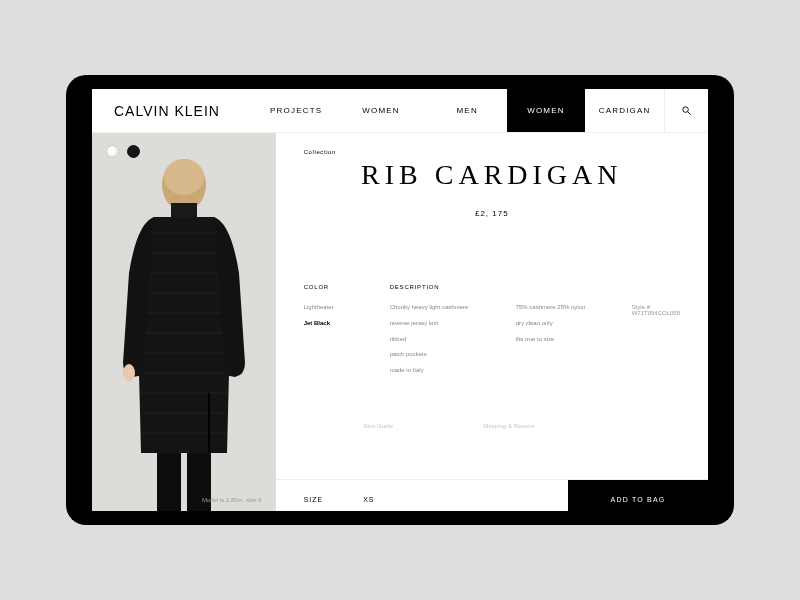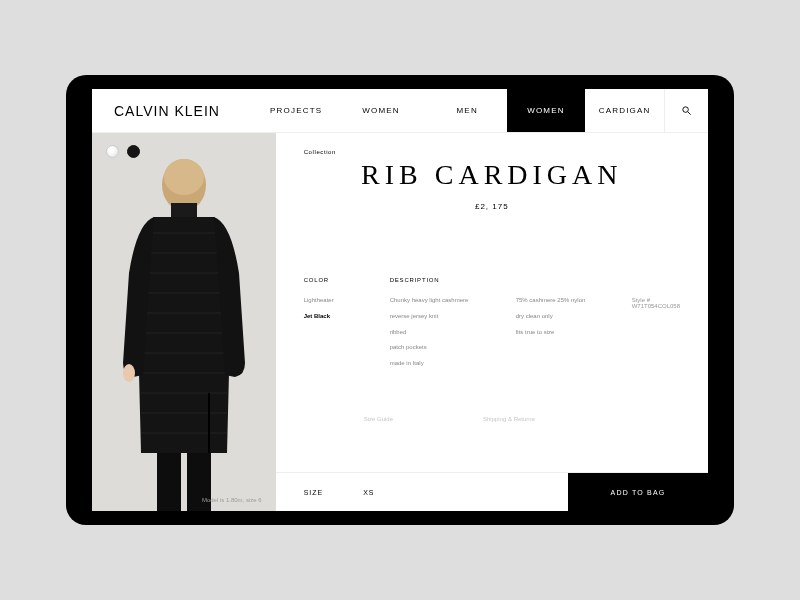--- a/index.html
+++ b/index.html
@@ -128,21 +128,21 @@
     text-align: center;
     padding-top: 26px;
   }
   .title {
     font-family: "Times New Roman", serif;
     font-weight: 300;
     font-size: 28px;
     letter-spacing: 5px;
   }
   .price {
-    margin-top: 11px;
+    margin-top: 18px;
     font-size: 8px;
     letter-spacing: 1px;
   }
   .details {
     display: flex;
     padding: 26px 28px 0 28px;
     gap: 26px;
     font-size: 6px;
     color: #000;
     flex: 1;

